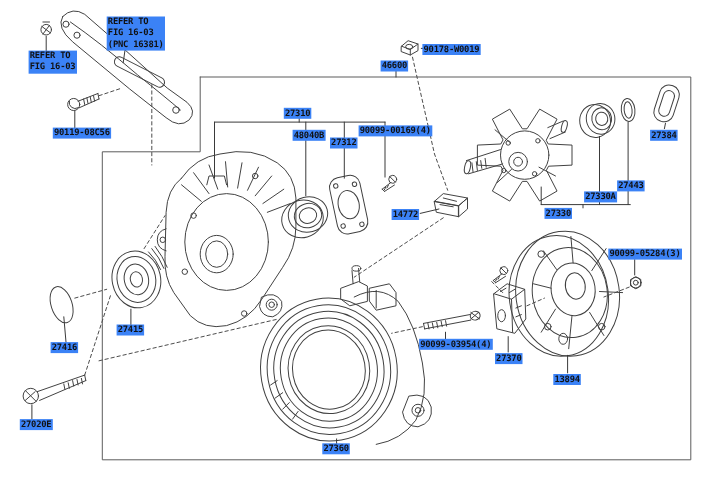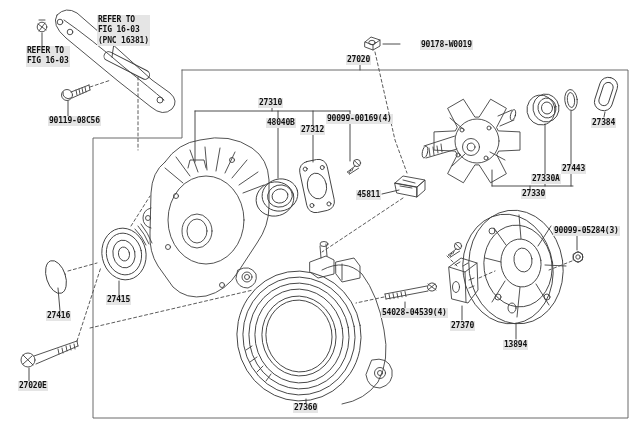--- a/index.html
+++ b/index.html
@@ -1,20 +1,20 @@
 <!DOCTYPE html>
 <html><head>
 <meta charset="utf-8">
 <style>
   html,body{margin:0;padding:0;background:#fff;}
   .stage{position:relative;width:640px;height:441px;background:#ffffff;overflow:hidden;
          font-family:"DejaVu Sans Mono",monospace;}
   .stage svg{position:absolute;left:0;top:0;}
   .lbl{position:absolute;font:bold 8px "DejaVu Sans Mono",monospace;letter-spacing:-0.2px;
-       color:#111;background:#e5e5e5;padding:0 1px;line-height:1.3;white-space:pre-line;}
+       color:#111;background:#3b82f6;padding:0 1px;line-height:1.3;white-space:pre-line;}
   .code{color:#8d8d8d;background:transparent;margin-top:24px;}
 </style>
 </head>
 <body>
 
 <div class="stage">
 
 <svg width="640" height="441" viewBox="0 0 640 441" fill="none" stroke="#404040" stroke-width="0.9" stroke-linecap="round" stroke-linejoin="round">
 
   <path stroke="#5a5a5a" d="M182,70 L628,70 L628,418 L93,418 L93,138 L182,138 L182,70"></path>
@@ -239,34 +239,34 @@
     <path d="M572,261 L549,270"></path>
   </g>
 </svg>
 
 <div class="lbl" style="left:26px;top:46px">REFER TO
 FIG 16-03</div>
 <div class="lbl" style="left:97px;top:15px">REFER TO
 FIG 16-03
 (PNC 16381)</div>
 <div class="lbl" style="left:48px;top:116px">90119-08C56</div>
-<div class="lbl" style="left:346px;top:55px">27020</div>
-<div class="lbl" style="left:420px;top:40px">90178-W0019</div>
+<div class="lbl" style="left:346px;top:55px">46600</div>
+<div class="lbl" style="left:384px;top:40px">90178-W0019</div>
 <div class="lbl" style="left:258px;top:98px">27310</div>
 <div class="lbl" style="left:266px;top:118px">48040B</div>
 <div class="lbl" style="left:300px;top:125px">27312</div>
 <div class="lbl" style="left:326px;top:114px">90099-00169(4)</div>
-<div class="lbl" style="left:356px;top:190px">45811</div>
+<div class="lbl" style="left:356px;top:190px">14772</div>
 <div class="lbl" style="left:591px;top:118px">27384</div>
 <div class="lbl" style="left:531px;top:174px">27330A</div>
 <div class="lbl" style="left:561px;top:164px">27443</div>
-<div class="lbl" style="left:521px;top:189px">27330</div>
+<div class="lbl" style="left:495px;top:189px">27330</div>
 <div class="lbl" style="left:106px;top:295px">27415</div>
 <div class="lbl" style="left:46px;top:311px">27416</div>
 <div class="lbl" style="left:18px;top:381px">27020E</div>
 <div class="lbl" style="left:293px;top:403px">27360</div>
-<div class="lbl" style="left:381px;top:308px">54028-04539(4)</div>
+<div class="lbl" style="left:381px;top:308px">90099-03954(4)</div>
 <div class="lbl" style="left:450px;top:321px">27370</div>
 <div class="lbl" style="left:503px;top:340px">13894</div>
 <div class="lbl" style="left:553px;top:226px">90099-05284(3)</div>
 <div class="lbl code" style="left:604px;top:428px">192171A</div>
 
 </div>
 
 </body></html>

